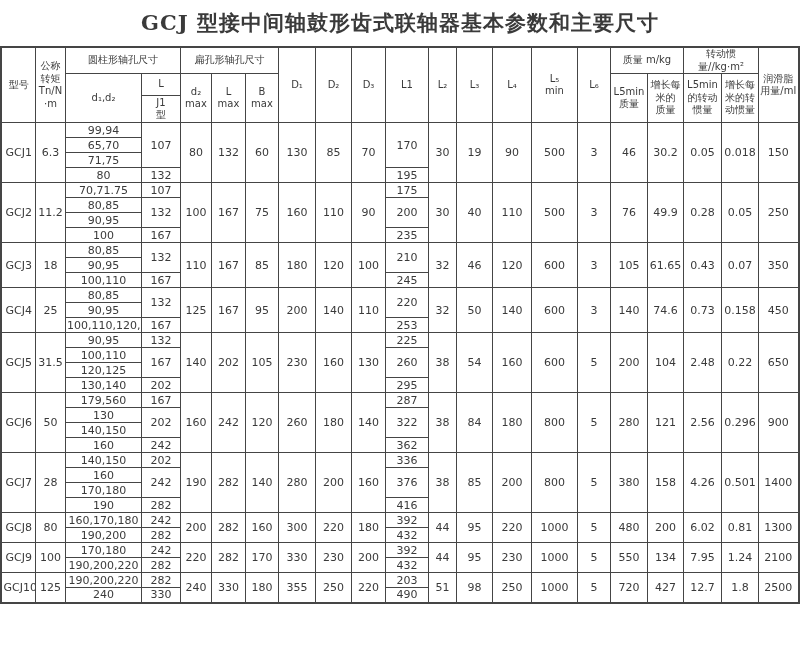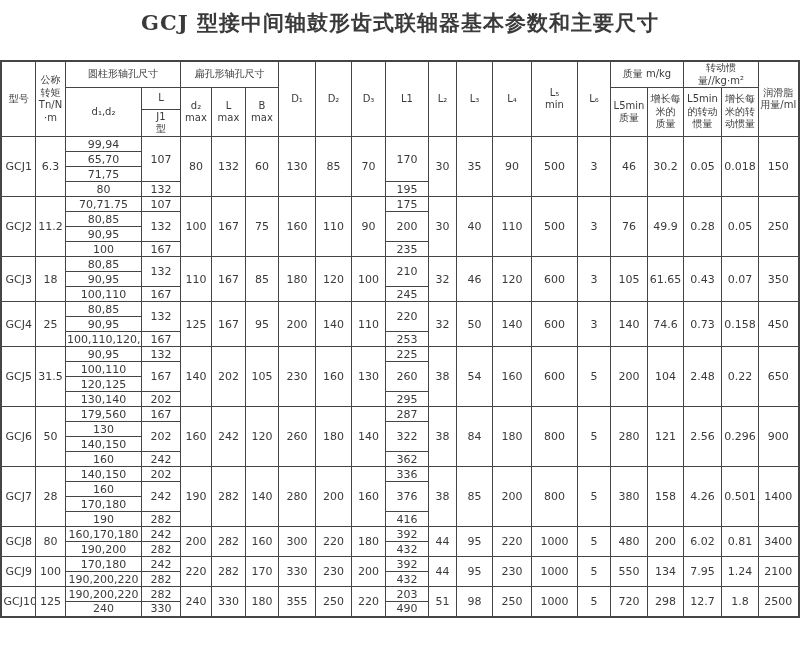--- a/index.html
+++ b/index.html
@@ -16,21 +16,21 @@
     color:var(--text);
     overflow:hidden;
   }
   .title{
     text-align:center;
     font-family:"DejaVu Serif","Liberation Serif",serif;
     font-weight:bold;
     font-size:21px;
     letter-spacing:1px;
     padding-top:9px;
-    height:60px;
+    height:46px;
   }
   table{
     border-collapse:collapse;
     table-layout:fixed;
     width:793px;
     margin:0 auto;
     border:2px solid var(--border);
   }
   th,td{
     border:1px solid var(--border);
@@ -142,21 +142,21 @@
         <td>99,94</td>
         <td rowspan="3">107</td>
         <td rowspan="4">80</td>
         <td rowspan="4">132</td>
         <td rowspan="4">60</td>
         <td rowspan="4">130</td>
         <td rowspan="4">85</td>
         <td rowspan="4">70</td>
         <td rowspan="3">170</td>
         <td rowspan="4">30</td>
-        <td rowspan="4">35</td>
+        <td rowspan="4">19</td>
         <td rowspan="4">90</td>
         <td rowspan="4">500</td>
         <td rowspan="4">3</td>
         <td rowspan="4">46</td>
         <td rowspan="4">30.2</td>
         <td rowspan="4">0.05</td>
         <td rowspan="4">0.018</td>
         <td rowspan="4">150</td>
       </tr>
       <tr>
@@ -390,21 +390,21 @@
         <td>392</td>
         <td rowspan="2">44</td>
         <td rowspan="2">95</td>
         <td rowspan="2">220</td>
         <td rowspan="2">1000</td>
         <td rowspan="2">5</td>
         <td rowspan="2">480</td>
         <td rowspan="2">200</td>
         <td rowspan="2">6.02</td>
         <td rowspan="2">0.81</td>
-        <td rowspan="2">3400</td>
+        <td rowspan="2">1300</td>
       </tr>
       <tr>
         <td>190,200</td>
         <td>282</td>
         <td>432</td>
       </tr>
       <tr>
         <td rowspan="2">GCJ9</td>
         <td rowspan="2">100</td>
         <td>170,180</td>
@@ -443,21 +443,21 @@
         <td rowspan="2">355</td>
         <td rowspan="2">250</td>
         <td rowspan="2">220</td>
         <td>203</td>
         <td rowspan="2">51</td>
         <td rowspan="2">98</td>
         <td rowspan="2">250</td>
         <td rowspan="2">1000</td>
         <td rowspan="2">5</td>
         <td rowspan="2">720</td>
-        <td rowspan="2">298</td>
+        <td rowspan="2">427</td>
         <td rowspan="2">12.7</td>
         <td rowspan="2">1.8</td>
         <td rowspan="2">2500</td>
       </tr>
       <tr>
         <td>240</td>
         <td>330</td>
         <td>490</td>
       </tr>
     </tbody>

